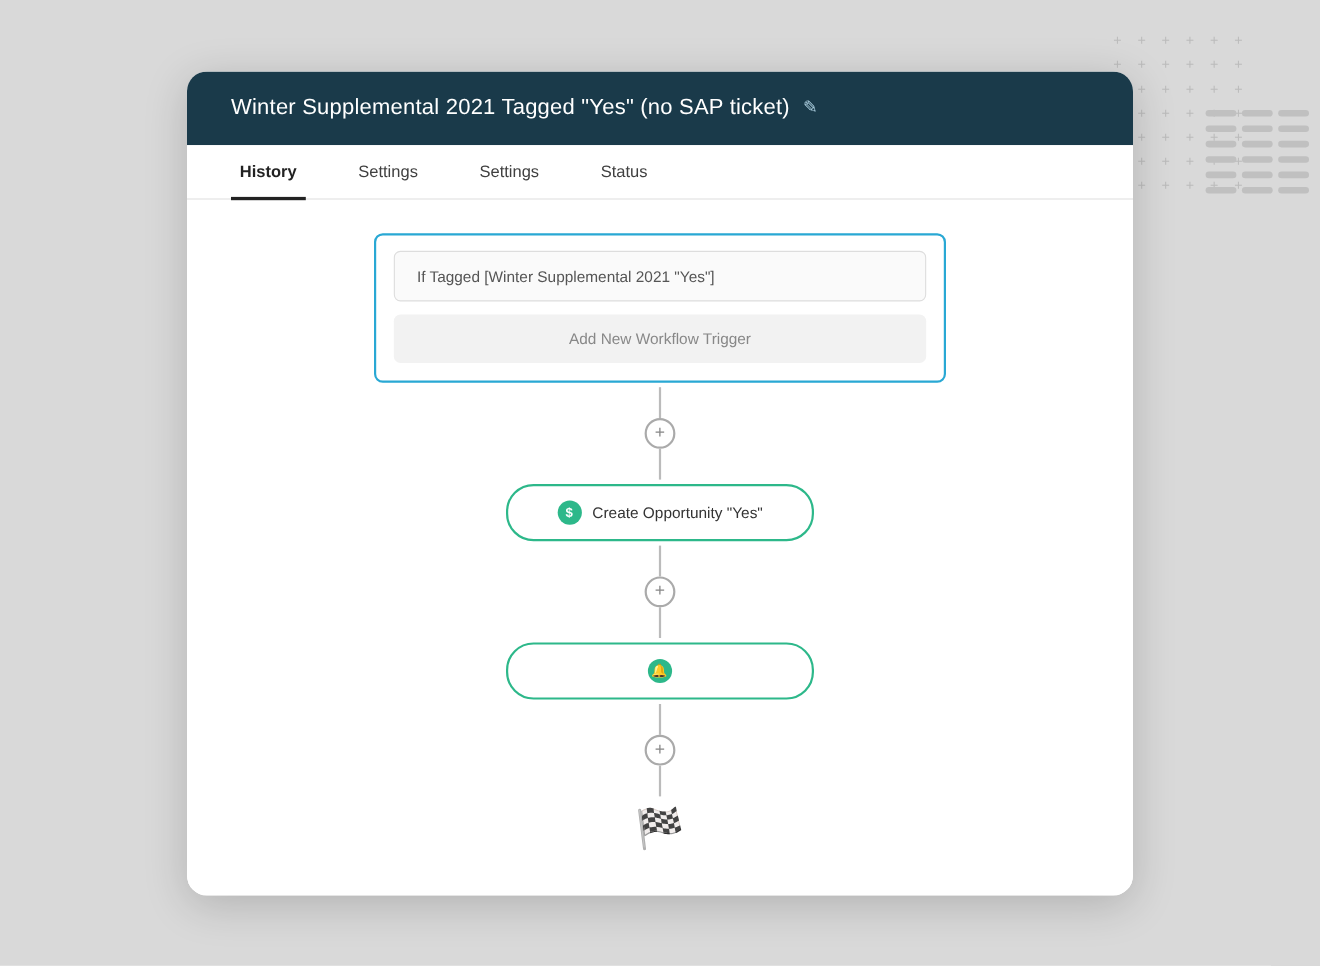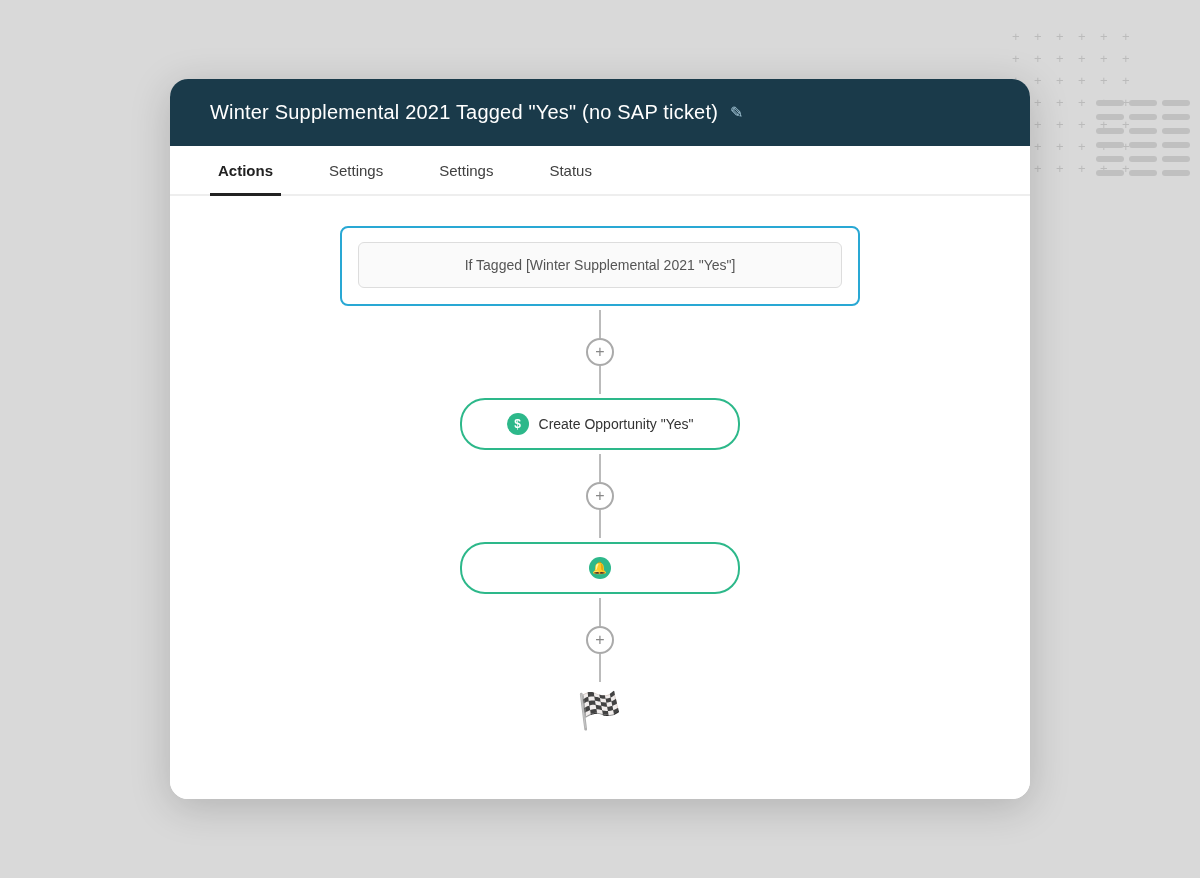--- a/index.html
+++ b/index.html
@@ -142,21 +142,20 @@
       gap: 12px;
     }
 
     .trigger-condition {
       border: 1px solid #ddd;
       border-radius: 6px;
       background: #fafafa;
       padding: 14px 20px;
       color: #555;
       font-size: 14px;
-      text-align: center;
     }
 
     .add-trigger-btn {
       background: #f2f2f2;
       border: none;
       border-radius: 6px;
       padding: 14px 20px;
       color: #888;
       font-size: 14px;
       text-align: center;
@@ -328,37 +327,38 @@
 
   <div class="modal-card">
 
     <div class="modal-header">
       <span class="modal-title">Winter Supplemental 2021 Tagged "Yes" (no SAP ticket)</span>
       <span class="edit-icon">✎</span>
     </div>
 
     <div class="tabs-bar">
       <div class="tab-item active">
-        <span>Actions</span>
+        <span>History</span>
       </div>
       <div class="tab-item">
         <span>Settings</span>
       </div>
       <div class="tab-item">
         <span>Settings</span>
       </div>
       <div class="tab-item">
         <span>Status</span>
       </div>
     </div>
 
     <div class="modal-body">
 
       <div class="trigger-box">
         <div class="trigger-condition">If Tagged [Winter Supplemental 2021 "Yes"]</div>
+        <button class="add-trigger-btn">Add New Workflow Trigger</button>
       </div>
 
       <div class="connector">
         <div class="connector-line"></div>
         <div class="add-circle">+</div>
         <div class="connector-line"></div>
       </div>
 
       <div class="action-node">
         <div class="action-icon-green">

